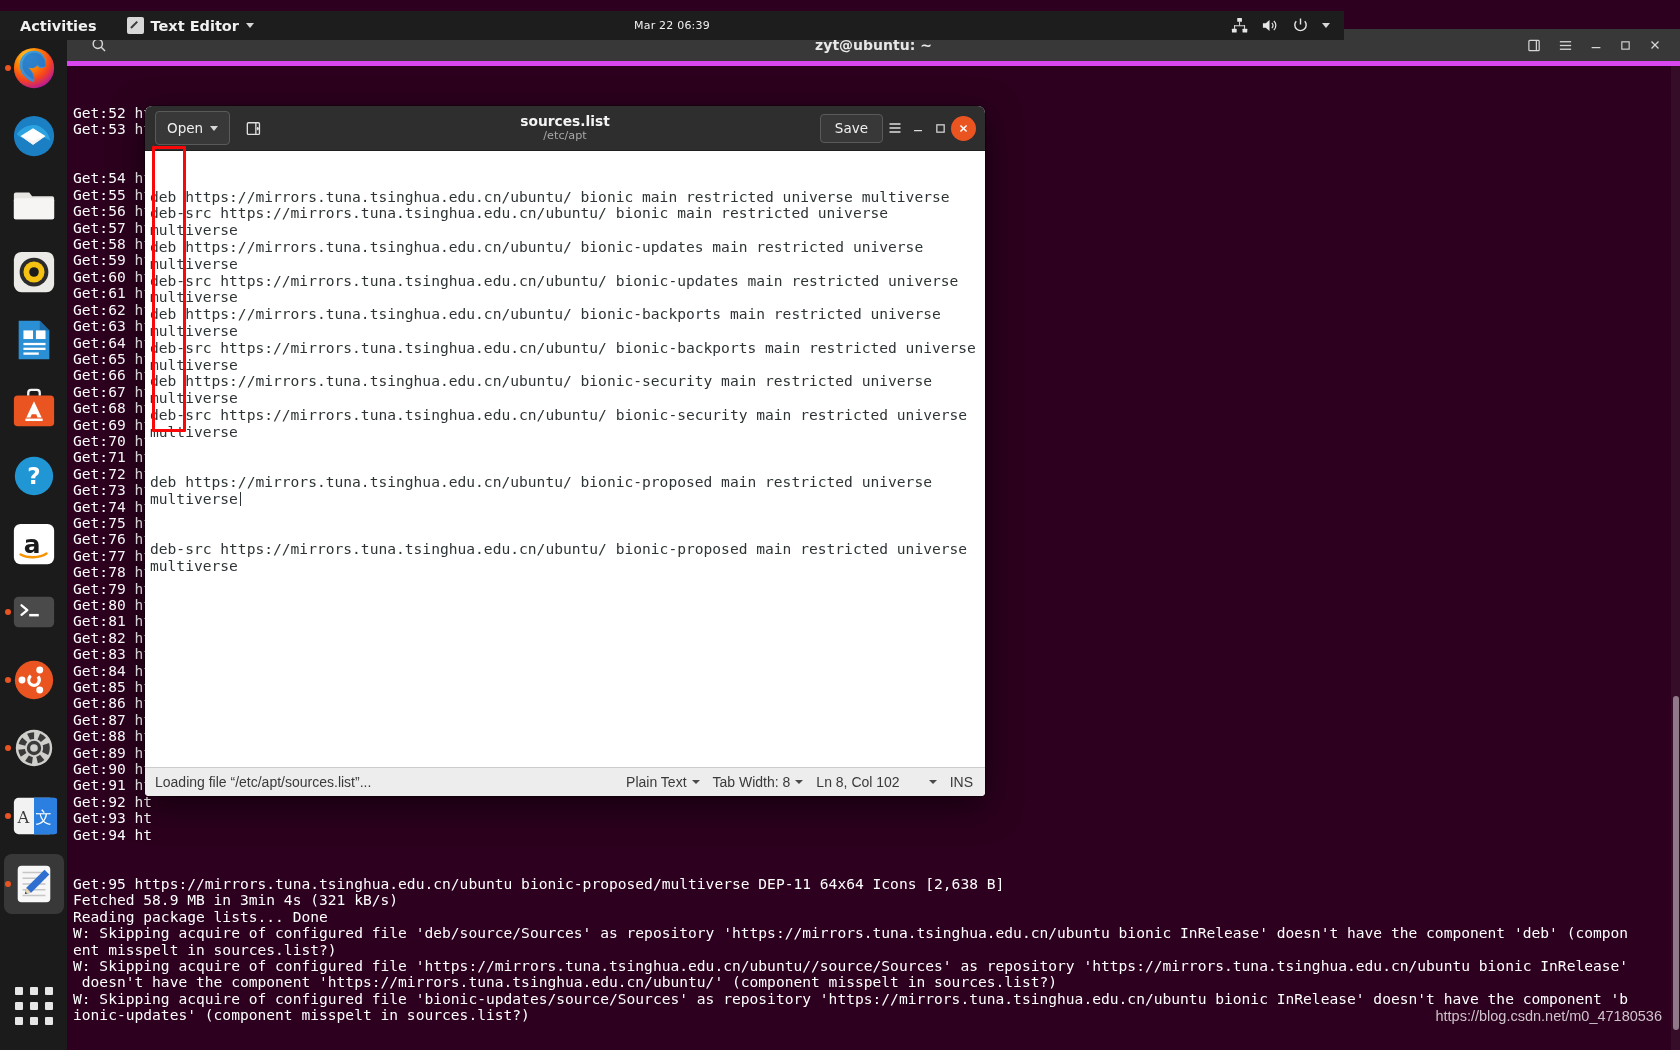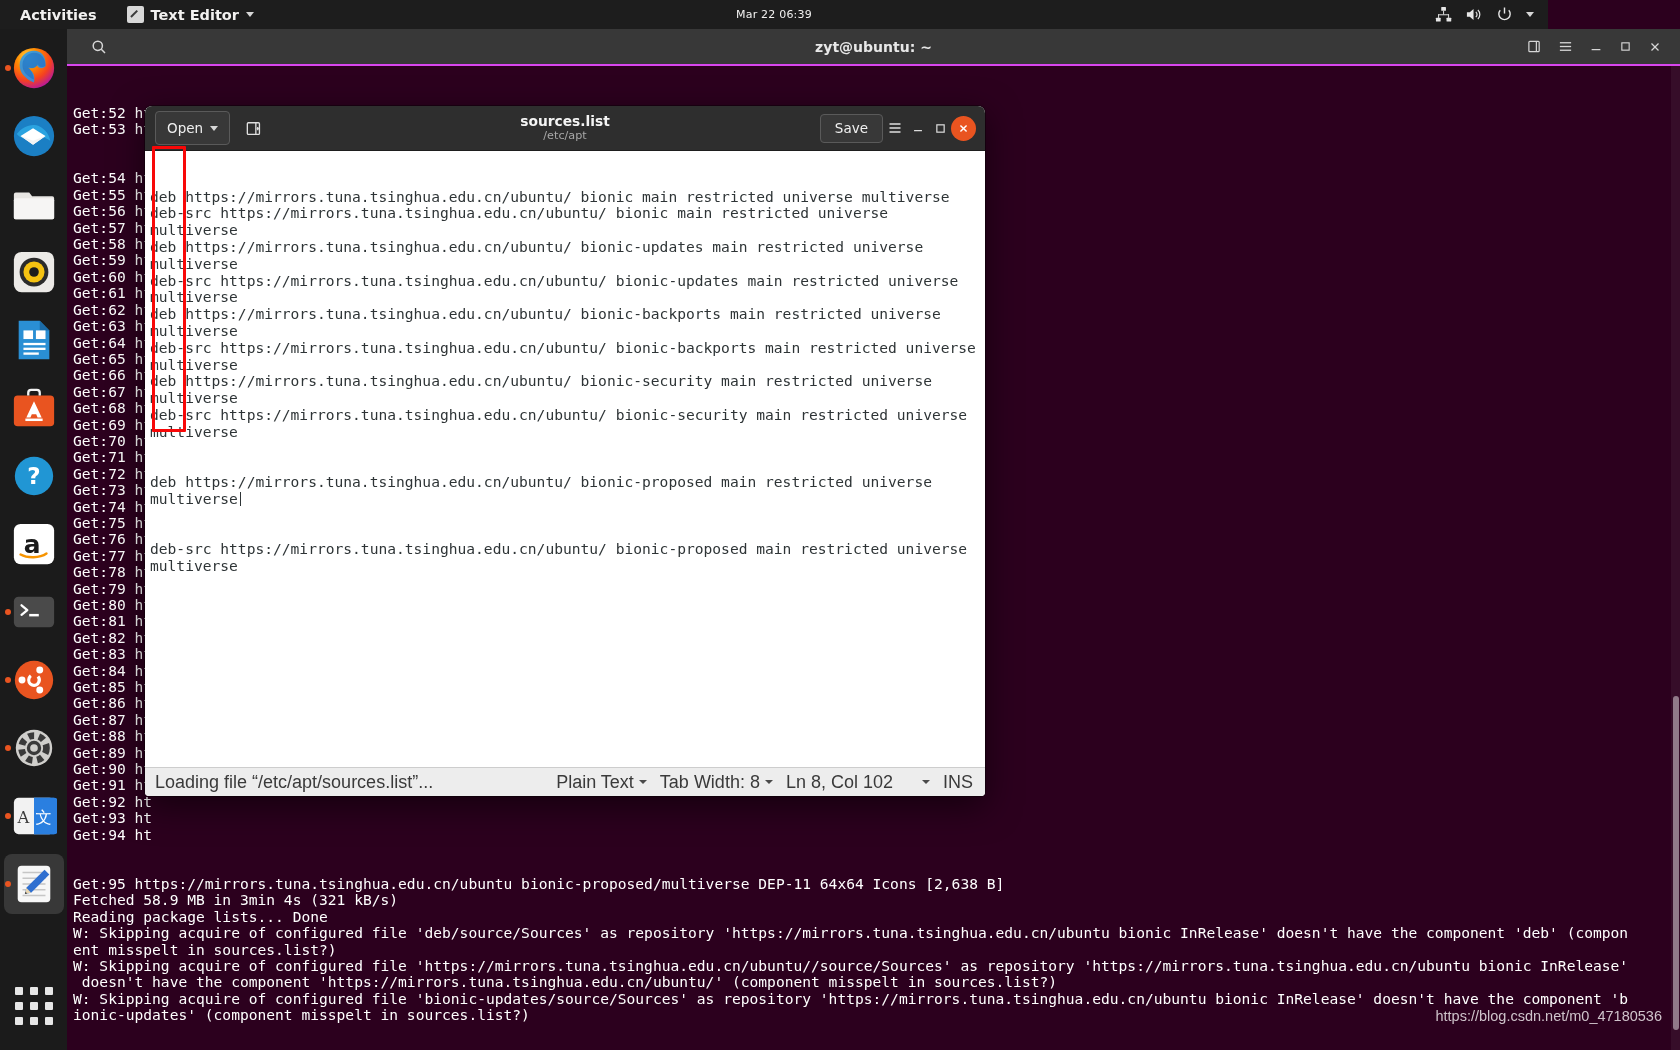--- a/index.html
+++ b/index.html
@@ -6,21 +6,21 @@
   html, body {
     width: 1680px; height: 1050px;
     overflow: hidden;
     background: #2c001e;
     font-family: "DejaVu Sans", "Liberation Sans", sans-serif;
   }
   #screen { position: relative; width: 1680px; height: 1050px; overflow: hidden; }
 
   
   .topbar {
-    position: absolute; top: 0; left: 0; width: 1548px; height: 29px;
+    position: absolute; top: 11px; left: 0; width: 1344px; height: 29px;
     background: #1d1d1d; color: #f2f1f0;
     display: flex; align-items: center;
     font-size: 14.5px; font-weight: bold;
     z-index: 60;
   }
   .topbar-left { display: flex; align-items: center; padding-left: 14px; gap: 18px; }
   .tb-item { display: flex; align-items: center; gap: 7px; padding: 2px 6px; border-radius: 3px; }
   .tb-appicon {
     width: 17px; height: 17px; border-radius: 2px;
     background: #d8d8d8; position: relative; display: inline-block;
@@ -75,21 +75,21 @@
   
   .term-win {
     position: absolute; left: 67px; top: 29px;
     width: 1613px; height: 1021px;
     display: flex; flex-direction: column;
     z-index: 10;
   }
   .term-header {
     height: 37px; background: #383838; color: #ffffff;
     display: flex; align-items: center; position: relative;
-    border-bottom: 2px solid #d946ef;
+    border-bottom: 5px solid #d946ef;
     padding-left: 8px;
   }
   .term-header .h-left { display: flex; align-items: center; padding-left: 16px; gap: 10px; }
   .term-header .h-title {
     position: absolute; left: 0; right: 0; text-align: center;
     font-size: 14px; font-weight: bold; color: #e8e8e8; pointer-events: none;
   }
   .term-header .h-right {
     margin-left: auto; display: flex; align-items: center;
     gap: 16px; padding-right: 18px;
@@ -172,21 +172,21 @@
   }
   .ge-line { white-space: pre-wrap; }
   .ge-caret {
     display: inline-block; width: 1.5px; height: 14px;
     background: #2e3436; vertical-align: -2px; margin-left: 2px;
   }
   .ge-status {
     height: 29px; flex: 0 0 29px;
     background: #ededed; border-top: 1px solid #cdcdcd;
     display: flex; align-items: center;
-    font-size: 18px; color: #3a3a3a;
+    font-size: 14px; color: #3a3a3a;
     padding: 0 12px 0 10px;
     font-family: "Liberation Sans", sans-serif;
   }
   .ge-status .st-load { color: #3a3a3a; }
   .ge-status .st-right { margin-left: auto; display: flex; align-items: center; gap: 13px; }
   .st-combo { display: flex; align-items: center; gap: 5px; }
   .caret-dk {
     width: 0; height: 0; border-left: 4px solid transparent;
     border-right: 4px solid transparent; border-top: 4.5px solid #4a4a4a;
     display: inline-block;

